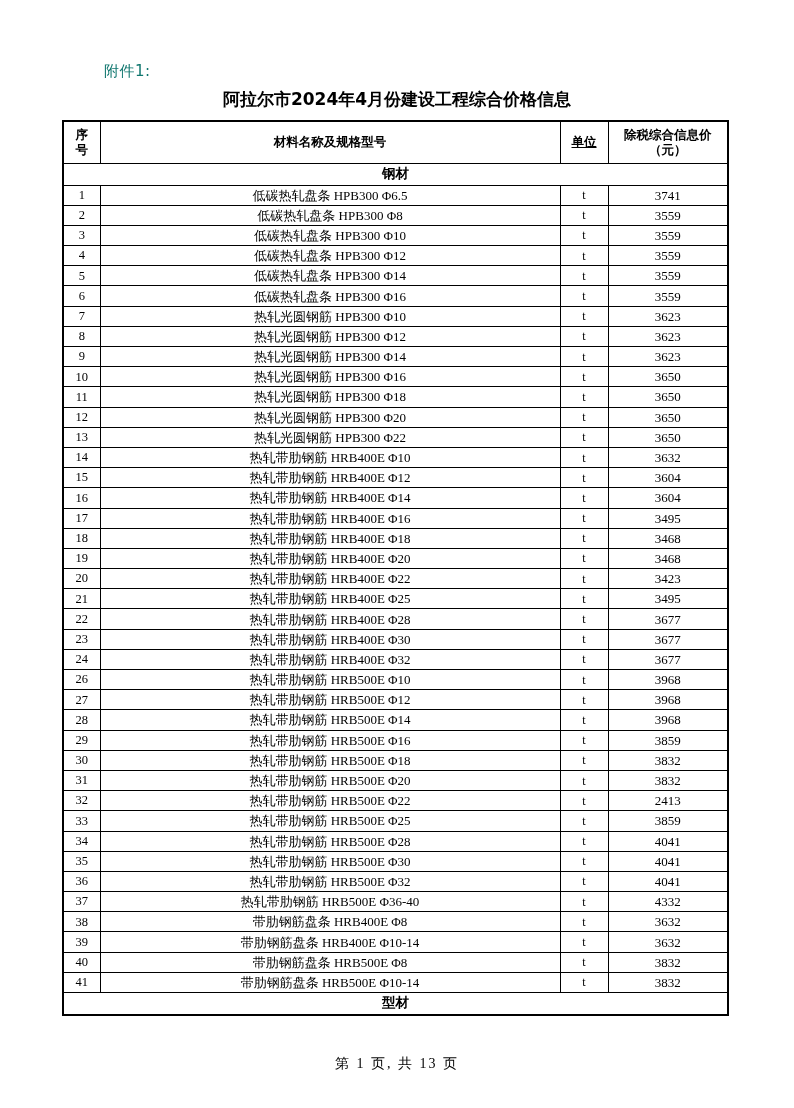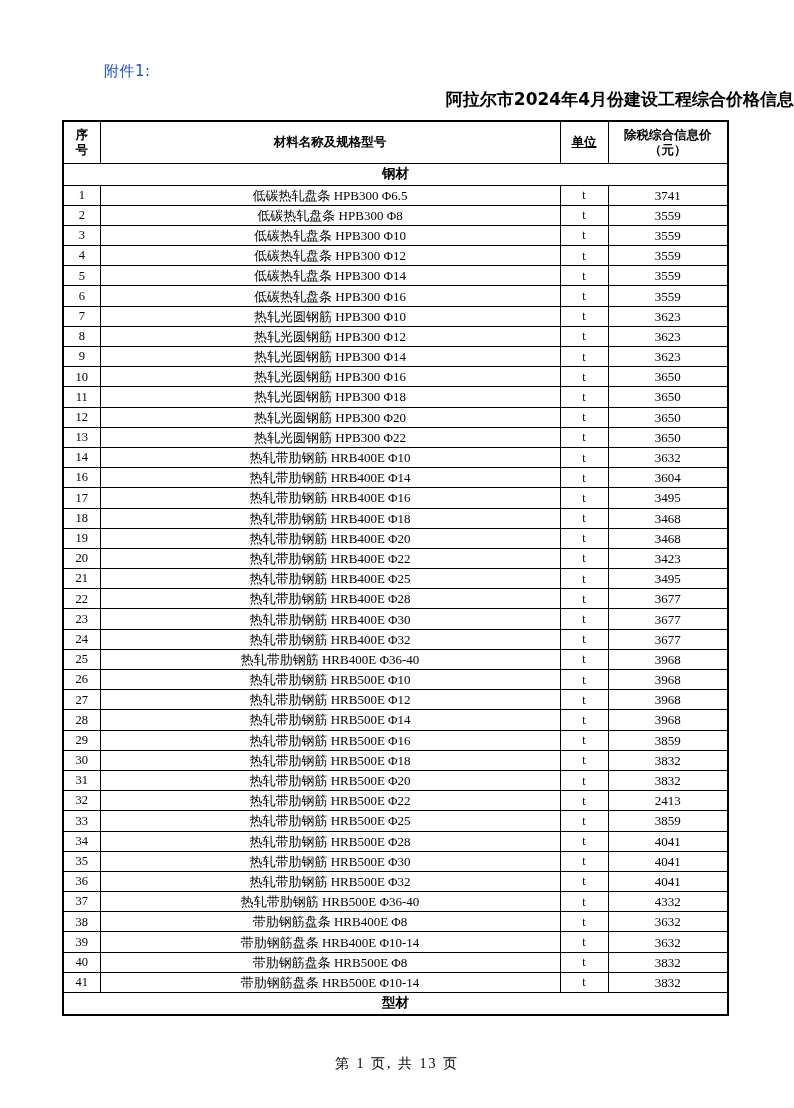--- a/index.html
+++ b/index.html
@@ -11,30 +11,30 @@
     font-family: "Liberation Serif", "DejaVu Serif", serif;
     color: #000000;
     overflow: hidden;
   }
   .attachment-label {
     position: absolute;
     left: 68px;
     top: 62px;
     font-family: "DejaVu Sans", "Liberation Sans", sans-serif;
     font-size: 15px;
-    color: #1d4ed8;
+    color: #0f766e;
     letter-spacing: 0.5px;
     padding-left: 36px;
   }
   .doc-title {
     position: absolute;
     left: 0;
     top: 88px;
     width: 794px;
-    text-align: right;
+    text-align: center;
     font-family: "DejaVu Sans", "Liberation Sans", sans-serif;
     font-weight: bold;
     font-size: 17px;
     color: #000;
   }
   table.price-table {
     position: absolute;
     left: 62px;
     top: 120px;
     width: 665px;
@@ -197,20 +197,26 @@
         <td class="cell-unit">t</td>
         <td class="cell-price">3650</td>
       </tr>
       <tr class="data-row">
         <td class="cell-no">14</td>
         <td class="cell-name">热轧带肋钢筋 HRB400E Φ10</td>
         <td class="cell-unit">t</td>
         <td class="cell-price">3632</td>
       </tr>
       <tr class="data-row">
+        <td class="cell-no">15</td>
+        <td class="cell-name">热轧带肋钢筋 HRB400E Φ12</td>
+        <td class="cell-unit">t</td>
+        <td class="cell-price">3604</td>
+      </tr>
+      <tr class="data-row">
         <td class="cell-no">16</td>
         <td class="cell-name">热轧带肋钢筋 HRB400E Φ14</td>
         <td class="cell-unit">t</td>
         <td class="cell-price">3604</td>
       </tr>
       <tr class="data-row">
         <td class="cell-no">17</td>
         <td class="cell-name">热轧带肋钢筋 HRB400E Φ16</td>
         <td class="cell-unit">t</td>
         <td class="cell-price">3495</td>
@@ -251,26 +257,20 @@
         <td class="cell-unit">t</td>
         <td class="cell-price">3677</td>
       </tr>
       <tr class="data-row">
         <td class="cell-no">24</td>
         <td class="cell-name">热轧带肋钢筋 HRB400E Φ32</td>
         <td class="cell-unit">t</td>
         <td class="cell-price">3677</td>
       </tr>
       <tr class="data-row">
-        <td class="cell-no">25</td>
-        <td class="cell-name">热轧带肋钢筋 HRB400E Φ36-40</td>
-        <td class="cell-unit">t</td>
-        <td class="cell-price">3968</td>
-      </tr>
-      <tr class="data-row">
         <td class="cell-no">26</td>
         <td class="cell-name">热轧带肋钢筋 HRB500E Φ10</td>
         <td class="cell-unit">t</td>
         <td class="cell-price">3968</td>
       </tr>
       <tr class="data-row">
         <td class="cell-no">27</td>
         <td class="cell-name">热轧带肋钢筋 HRB500E Φ12</td>
         <td class="cell-unit">t</td>
         <td class="cell-price">3968</td>

